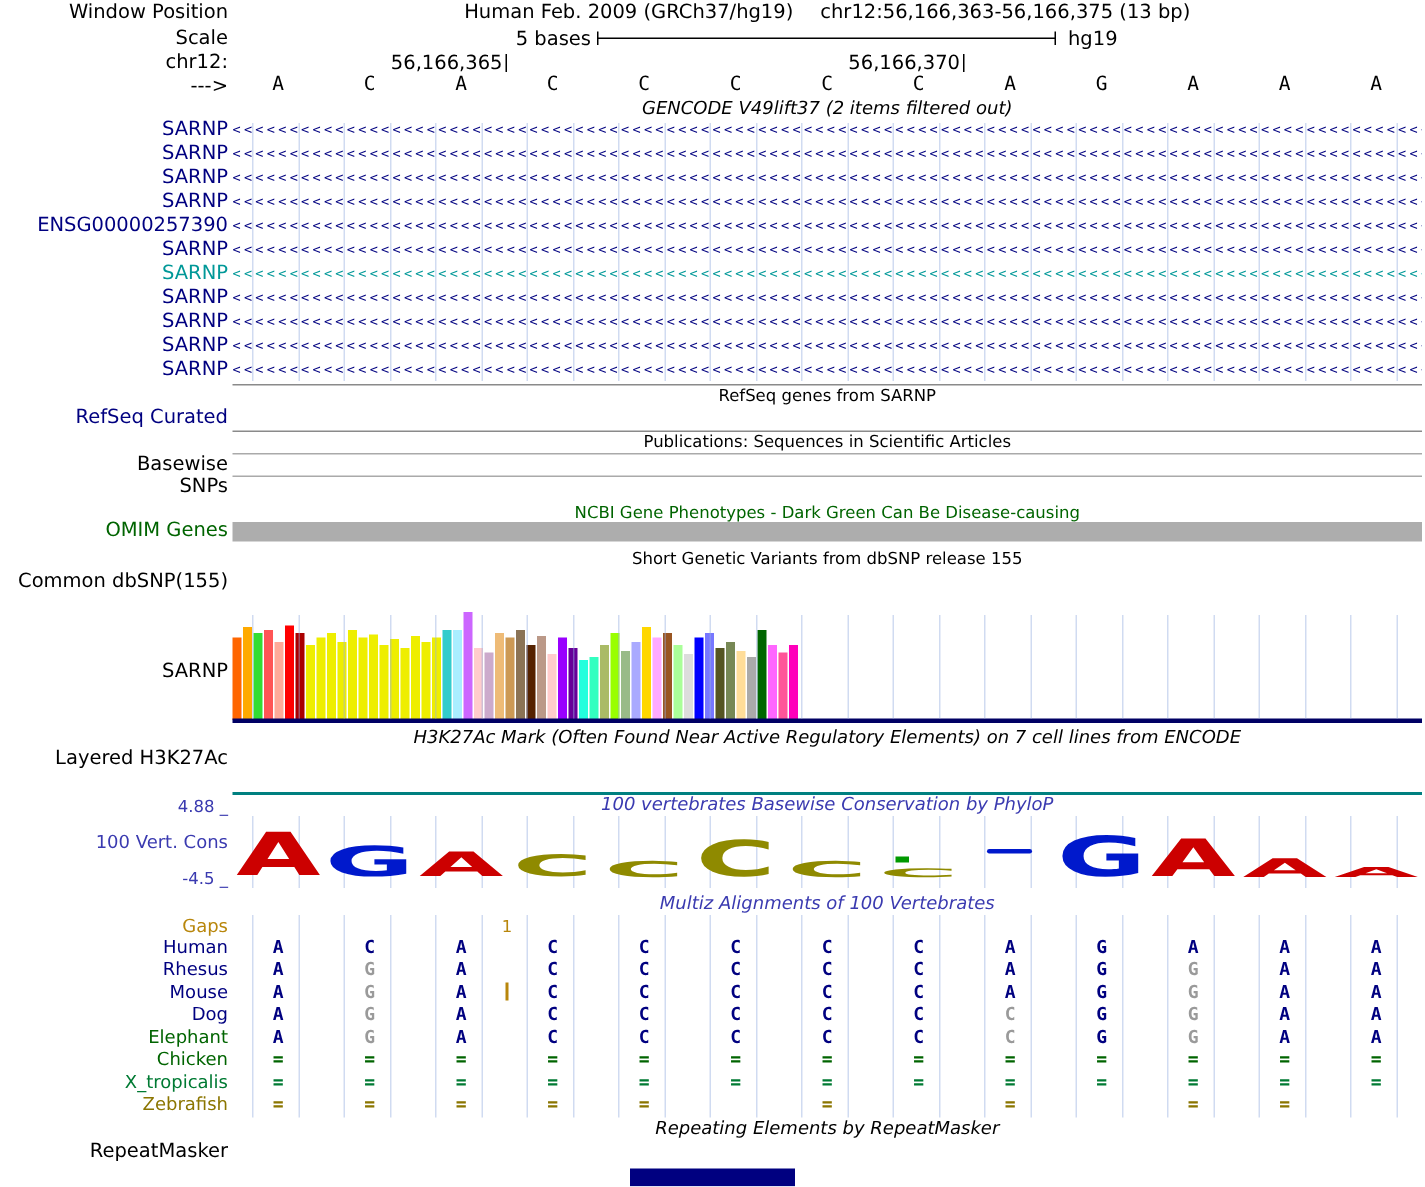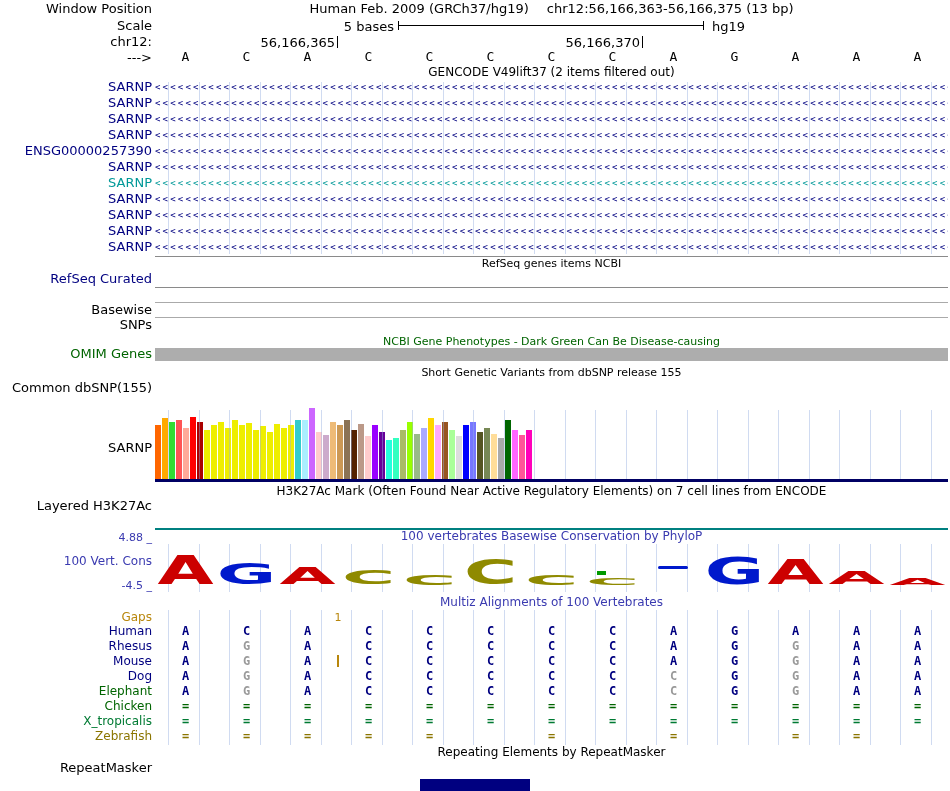--- a/index.html
+++ b/index.html
@@ -1,20 +1,20 @@
 <!DOCTYPE html>
 <html><head>
 <meta charset="utf-8">
 <style>
   html,body{margin:0;padding:0;background:#fff;}
   #app{position:relative;width:950px;height:791px;overflow:hidden;background:#fff;
        font-family:"DejaVu Sans","Liberation Sans",sans-serif;color:#000;}
   .lbl{position:absolute;right:798px;white-space:nowrap;font-size:13px;line-height:13px;text-align:right;}
   .ctr{position:absolute;left:155px;width:793px;text-align:center;white-space:nowrap;line-height:12px;}
-  .f11{font-size:11px;} .f12{font-size:12px;} .f13{font-size:13px;line-height:14px;}
+  .f11{font-size:11px;} .f12{font-size:12px;font-style:italic;} .f13{font-size:13px;line-height:14px;}
   .hline{position:absolute;left:155px;width:793px;height:1px;background:#8a8a8a;}
   .vtick{position:absolute;width:1px;height:9px;background:#000;}
   .coordtick{position:absolute;width:1px;height:12px;background:#000;}
   .scaleline{position:absolute;height:1px;background:#000;}
   .grid{position:absolute;width:1px;background:rgba(150,175,225,0.45);}
   .generow{position:absolute;left:155px;width:793px;height:12px;overflow:hidden;
            font:9px "DejaVu Sans Mono","Liberation Mono",monospace;letter-spacing:2.2px;line-height:12px;}
   .col{position:absolute;width:61px;text-align:center;}
   .seqbase{font:13px "DejaVu Sans Mono","Liberation Mono",monospace;height:14px;line-height:14px;}
   .alignbase{font:bold 12px "DejaVu Sans Mono","Liberation Mono",monospace;height:13px;line-height:13px;}
@@ -50,23 +50,24 @@
   <div style="position:absolute;top:35px;right:615px;font-size:13px">56,166,365</div>
   <div class="coordtick" style="left:337px;top:36px"></div>
   <div style="position:absolute;top:35px;right:310px;font-size:13px">56,166,370</div>
   <div class="coordtick" style="left:642px;top:36px"></div>
 
   <div class="lbl" style="top:51px">---&gt;</div>
 
   <div class="ctr f12" style="top:66px">GENCODE V49lift37 (2 items filtered out)</div>
 
   <div class="hline" style="top:256px"></div>
-  <div class="ctr f11" style="top:258px">RefSeq genes items NCBI</div>
+  <div class="ctr f11" style="top:258px">RefSeq genes from SARNP</div>
   <div class="lbl" style="top:272px;color:#000080">RefSeq Curated</div>
   <div class="hline" style="top:287px"></div>
+  <div class="ctr f11" style="top:289px">Publications: Sequences in Scientific Articles</div>
   <div class="hline" style="top:302px;background:#aaa"></div>
   <div class="lbl" style="top:303px">Basewise</div>
   <div class="hline" style="top:317px;background:#aaa"></div>
   <div class="lbl" style="top:318px">SNPs</div>
 
   <div class="ctr f11" style="top:336px;color:#006400">NCBI Gene Phenotypes - Dark Green Can Be Disease-causing</div>
   <div class="lbl" style="top:347px;color:#006400">OMIM Genes</div>
   <div class="omimbar"></div>
 
   <div class="ctr f11" style="top:367px">Short Genetic Variants from dbSNP release 155</div>

